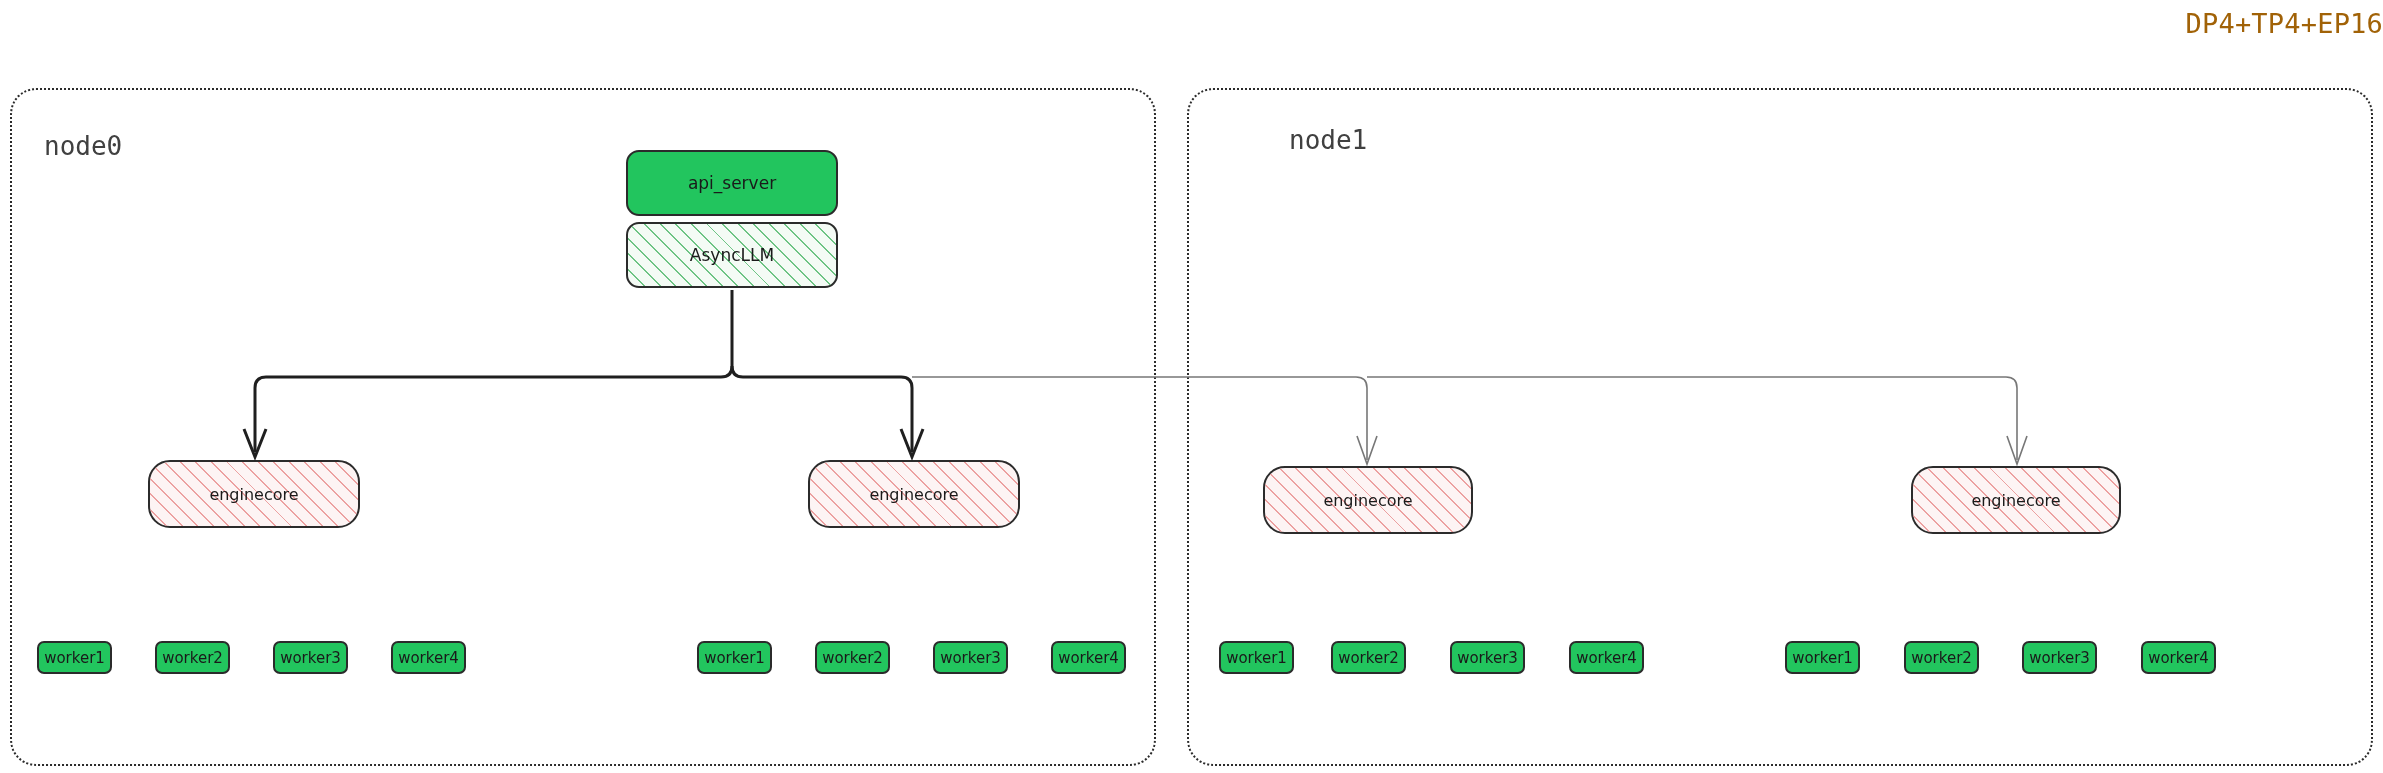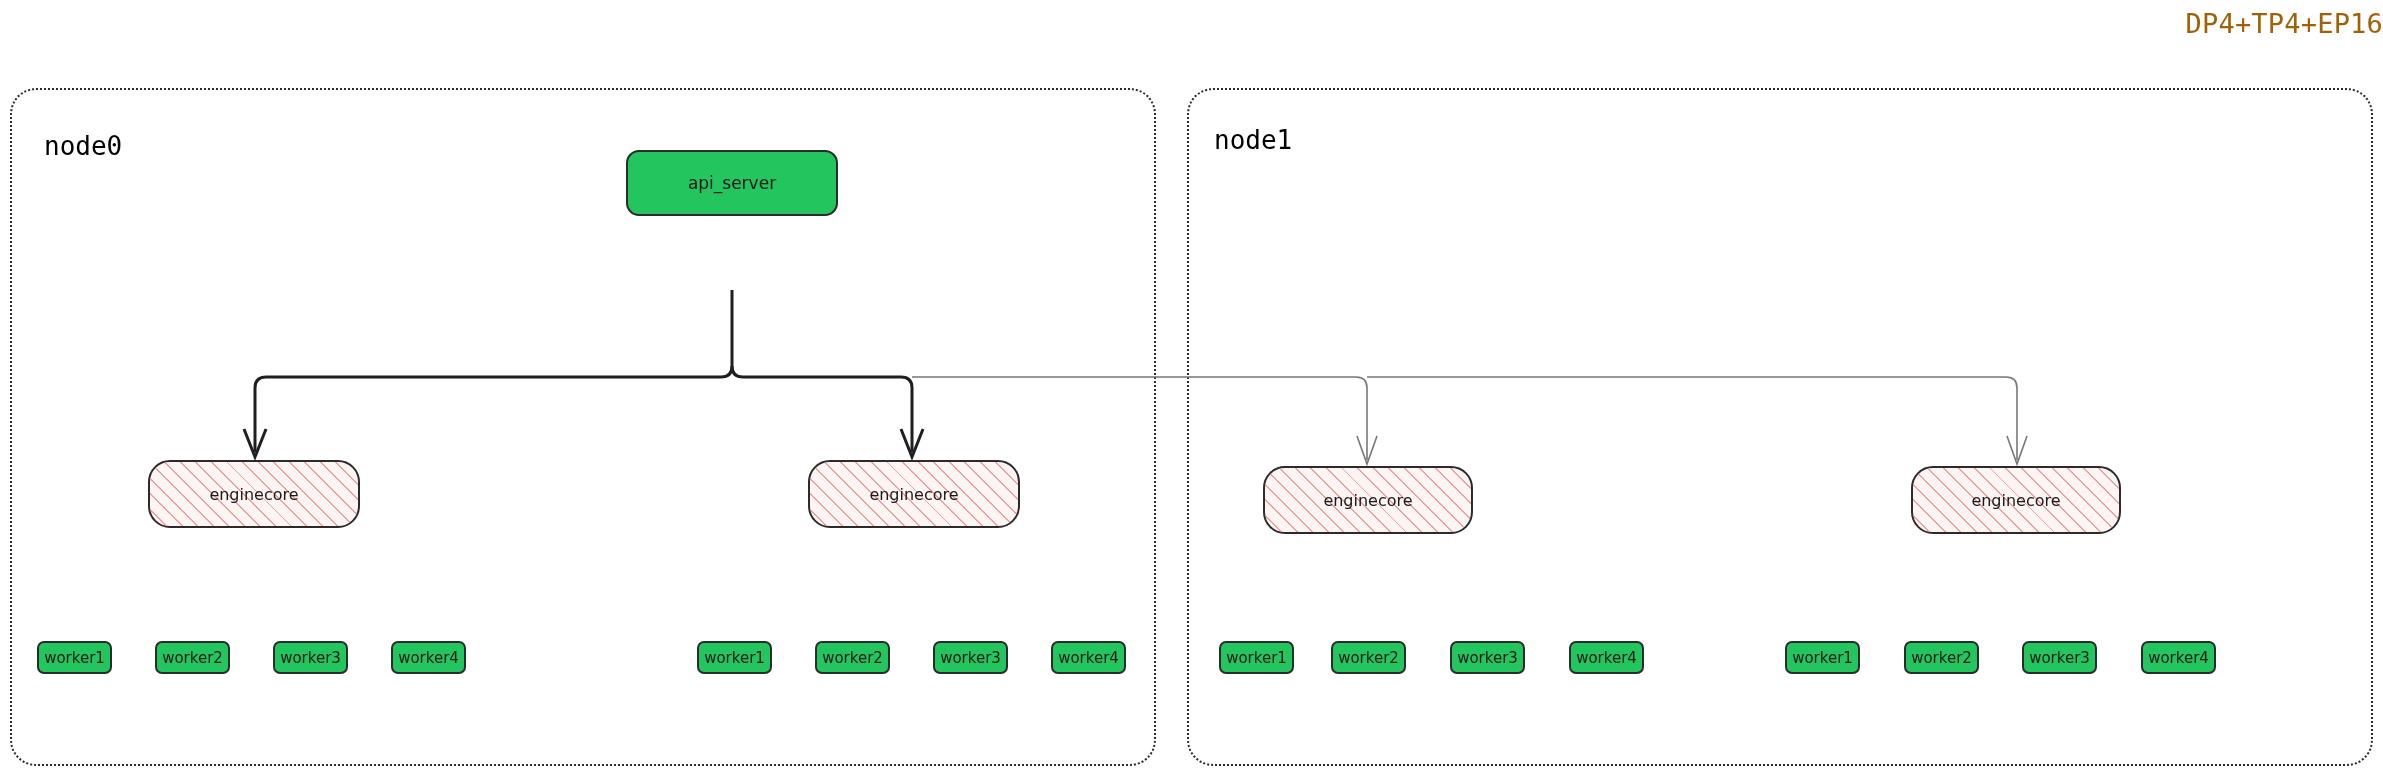--- a/index.html
+++ b/index.html
@@ -26,21 +26,21 @@
   .node-box{
     position:absolute;
     border:2.5px dotted #2b2b2b;
     border-radius:26px;
     background:transparent;
     box-sizing:border-box;
   }
   .node-label{
     position:absolute;
     font-family:"DejaVu Sans Mono","Liberation Mono",monospace;
-    font-size:26px;color:#000000;
+    font-size:26px;color:#404040;
     white-space:nowrap;
   }
 
   
   .nbox{
     position:absolute;
     box-sizing:border-box;
     border:2.2px solid #2b2b2b;
     border-radius:12px;
     background:#22c55e;
@@ -117,20 +117,23 @@
     <path class="edge-weak" d="M 1367 377 L 2006 377 Q 2017 377 2017 388 L 2017 460"></path>
     <path class="arrow-weak" d="M 2007 436 L 2017 464 L 2027 436"></path>
   </svg>
 
   <div class="node-box" style="left:10px;top:88px;width:1146px;height:678px;"></div>
   <div class="node-label" style="left:44px;top:131px;">node0</div>
 
   <div class="nbox box-api" style="left:626px;top:150px;width:212px;height:66px;">
     <span>api_server</span>
   </div>
+  <div class="nbox box-async" style="left:626px;top:222px;width:212px;height:66px;">
+    <span>AsyncLLM</span>
+  </div>
 
   <div class="nbox box-engine" style="left:148px;top:460px;width:212px;height:68px;">
     <span>enginecore</span>
   </div>
   <div class="nbox box-engine" style="left:808px;top:460px;width:212px;height:68px;">
     <span>enginecore</span>
   </div>
 
   <div class="nbox box-worker" style="left:37px;top:641px;width:75px;height:33px;">
     <span>worker1</span>
@@ -152,21 +155,21 @@
     <span>worker2</span>
   </div>
   <div class="nbox box-worker" style="left:933px;top:641px;width:75px;height:33px;">
     <span>worker3</span>
   </div>
   <div class="nbox box-worker" style="left:1051px;top:641px;width:75px;height:33px;">
     <span>worker4</span>
   </div>
 
   <div class="node-box" style="left:1187px;top:88px;width:1186px;height:678px;"></div>
-  <div class="node-label" style="left:1214px;top:125px;">node1</div>
+  <div class="node-label" style="left:1289px;top:125px;">node1</div>
 
   <div class="nbox box-engine" style="left:1263px;top:466px;width:210px;height:68px;">
     <span>enginecore</span>
   </div>
   <div class="nbox box-engine" style="left:1911px;top:466px;width:210px;height:68px;">
     <span>enginecore</span>
   </div>
 
   <div class="nbox box-worker" style="left:1219px;top:641px;width:75px;height:33px;">
     <span>worker1</span>

